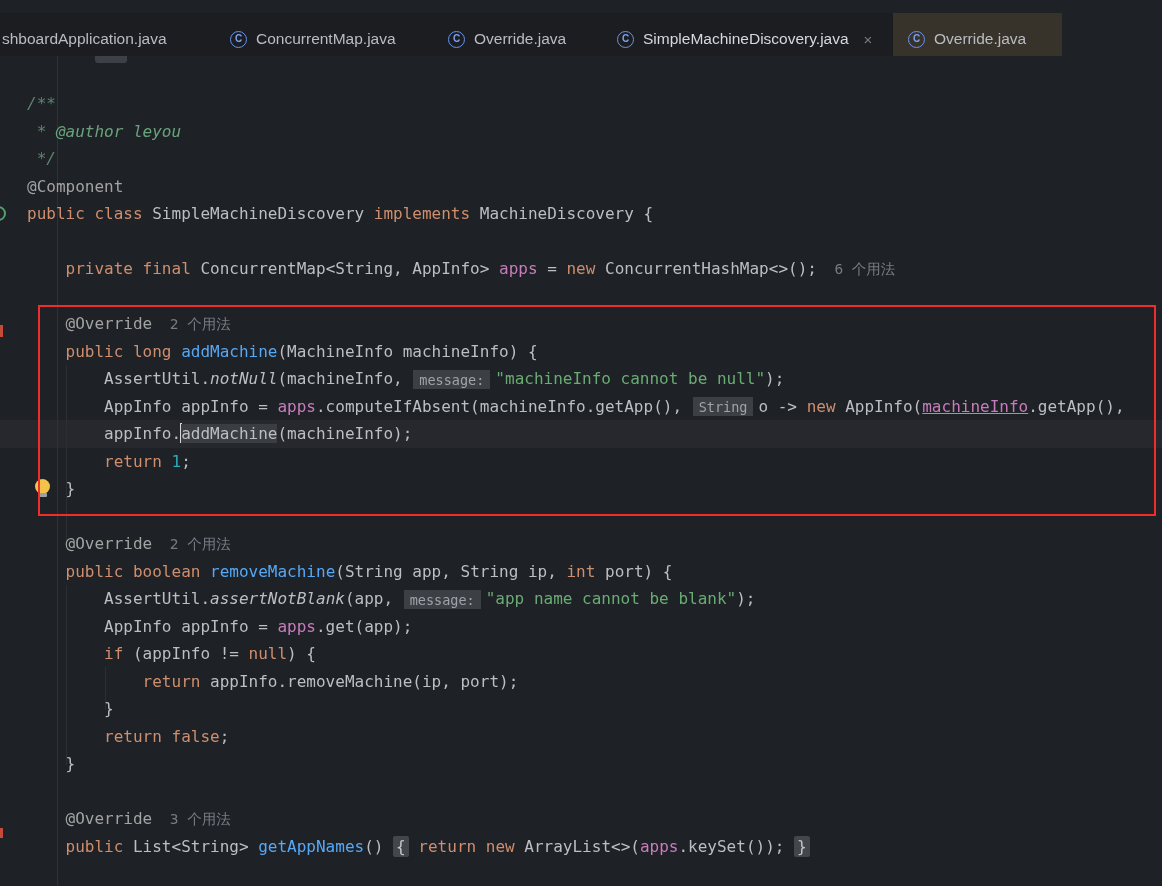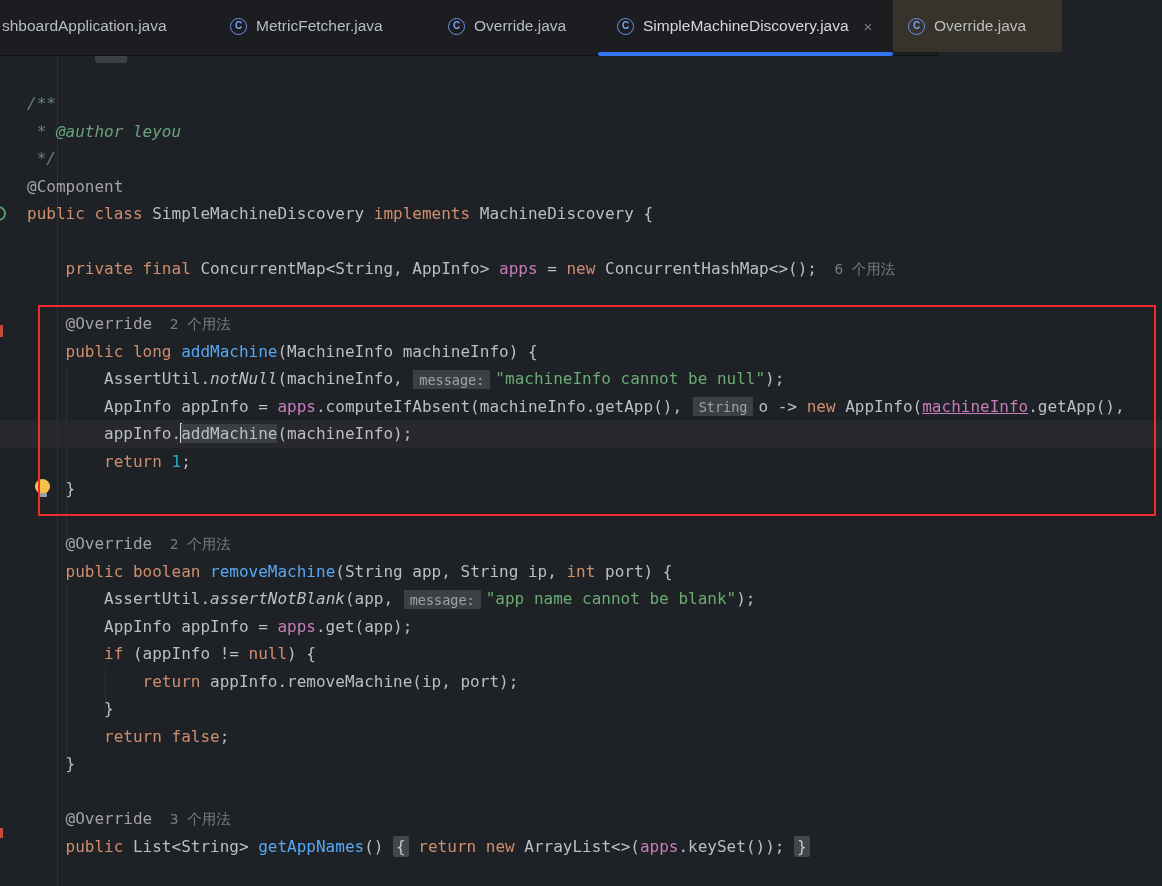--- a/index.html
+++ b/index.html
@@ -1,20 +1,20 @@
 <!DOCTYPE html>
 <html><head>
 <meta charset="utf-8">
 <style>
   * { margin:0; padding:0; box-sizing:border-box; }
   html,body { width:1162px; height:886px; overflow:hidden; background:#1e2126;
               font-family:"Liberation Sans", sans-serif; }
 
   
-  .tabbar { position:absolute; left:0; top:0; width:938px; height:56px;
+  .tabbar { position:absolute; left:0; top:13px; width:938px; height:56px;
             background:#1b1d21; border-bottom:1px solid #101216; }
   .tab { position:absolute; top:0; height:52px; display:flex; align-items:center;
          gap:9px; color:#b9bcc3; font-size:15.5px; cursor:default; white-space:nowrap; }
   .tab.active { color:#d6d8de; }
   .tab.library { background:#38332a; padding-left:16px; }
   .cls-icon { width:17px; height:17px; border:1.6px solid #6a93ea; border-radius:50%;
               color:#7da2f0; font:bold 10px/14px "Liberation Sans",sans-serif;
               display:flex; align-items:center; justify-content:center; flex:0 0 auto; }
   .tab-close { color:#7a7e85; font-size:15px; margin-left:6px; }
   .tab-underline { position:absolute; left:598px; top:52px; width:295px; height:4px;
@@ -68,21 +68,21 @@
 </head>
 <body>
 
 <div class="tabbar">
   <div id="tabs-host">
       <div class="tab" style="left: 2px; width: 200px;">
         <span>shboardApplication.java</span>
       </div>
       <div class="tab" style="left: 230px; width: 170px;">
         <span class="cls-icon">C</span>
-        <span>MetricFetcher.java</span>
+        <span>ConcurrentMap.java</span>
       </div>
       <div class="tab" style="left: 448px; width: 125px;">
         <span class="cls-icon">C</span>
         <span>Override.java</span>
       </div>
       <div class="tab active" style="left: 617px; width: 262px;">
         <span class="cls-icon">C</span>
         <span>SimpleMachineDiscovery.java</span>
         <span class="tab-close">×</span>
       </div>

